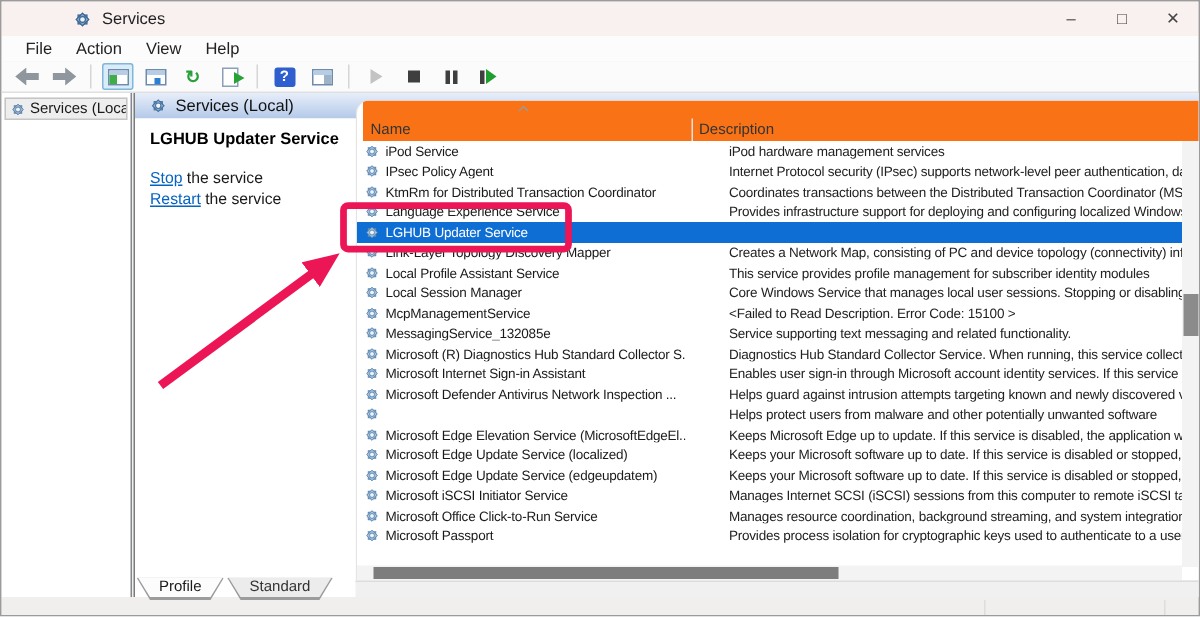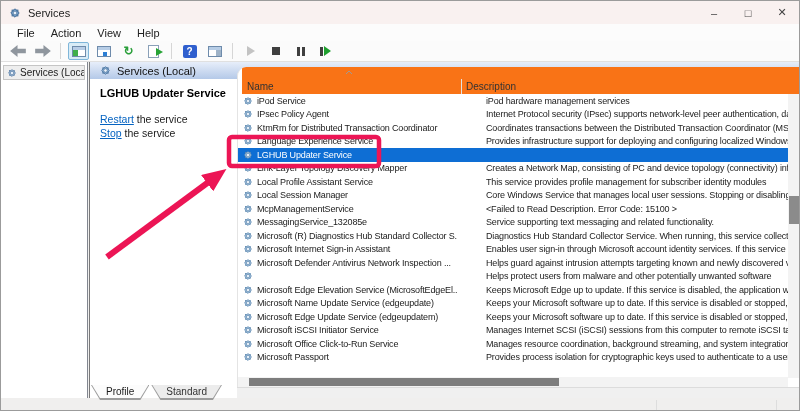--- a/index.html
+++ b/index.html
@@ -2,21 +2,21 @@
 <html style="--accent: #0e6ed4;"><head>
 <meta charset="utf-8">
 <style>
   * { margin:0; padding:0; box-sizing:border-box; }
   html,body { width:800px; height:411px; font-family:"Liberation Sans", sans-serif; }
   #window {
     position:relative; width:800px; height:411px; background:#f0efee;
     border:1px solid #9b9b9b; overflow:hidden; font-size:11px; color:#1a1a1a;
   }
   
-  #titlebar { position:absolute; left:0; top:0; width:100%; height:23px; background:#f9f1f0; display:flex; align-items:center; }
+  #titlebar { position:absolute; left:0; top:0; width:100%; height:23px; background:#f9f1f0; display:flex; align-items:center;padding-left:40px; }
   #titlebar .app-icon { margin-left:8px; display:inline-flex; }
   #titlebar .title-text { margin-left:7px; font-size:11px; color:#222; }
   #win-controls { position:absolute; right:0; top:0; height:23px; display:flex; }
   #win-controls span { width:34px; height:23px; display:flex; align-items:center; justify-content:center; font-size:11px; color:#444; cursor:default; }
   
   #menubar { position:absolute; left:0; top:23px; width:100%; height:17px; background:#fcfcfc; display:flex; align-items:center; padding-left:8px; gap:0; }
   #menubar .menu-item { padding:1px 8px; font-size:11px; color:#222; }
   
   #toolbar { position:absolute; left:0; top:40px; width:100%; height:21px; background:#fbfbfb; border-bottom:1px solid #e0e0e0; display:flex; align-items:center; padding-left:6px; gap:4px; }
   .tb-sep { width:1px; height:16px; background:#d6d6d6; margin:0 3px; }
@@ -196,24 +196,24 @@
             </g>
             <circle cx="8" cy="8" r="2.6" fill="#eef4fb" stroke="#44709c"></circle>
           </svg>
       </span>
       <span class="band-title">Services (Local)</span>
     </div>
 
     <div id="side-pane">
       <div id="side-title">LGHUB Updater Service</div>
       <div class="side-action">
-        <span class="lnk">Restart</span><span> the service</span>
+        <span class="lnk">Stop</span><span> the service</span>
       </div>
       <div class="side-action">
-        <span class="lnk">Stop</span><span> the service</span>
+        <span class="lnk">Restart</span><span> the service</span>
       </div>
     </div>
 
     <div id="list-panel">
       <div id="col-headers">
         <svg id="sort-caret" viewBox="0 0 8 5">
             <polyline points="1,4 4,1 7,4" fill="none" stroke="#9a9a9a" stroke-width="1"></polyline>
           </svg>
         <span id="col-name">Name</span>
         <span id="col-desc">Description</span>
@@ -448,21 +448,21 @@
     <span class="cell-name">
       <span class="gear">
         <svg width="10" height="10" viewBox="0 0 16 16">
                   <g fill="#a9c4de" stroke="#5a86ae" stroke-width="1">
                     <rect x="4" y="4" width="8" height="8"></rect>
                     <rect x="4" y="4" width="8" height="8" transform="rotate(45 8 8)"></rect>
                   </g>
                   <circle cx="8" cy="8" r="2.6" fill="#eef4fb" stroke="#5a86ae"></circle>
                 </svg>
       </span>
-      <span>Microsoft Name Update Service (edgeupdate)</span>
+      <span>Microsoft Edge Update Service (localized)</span>
     </span>
     <span class="cell-desc">Keeps your Microsoft software up to date. If this service is disabled or stopped, your Microsoft</span>
   </div>
           <div class="row">
     <span class="cell-name">
       <span class="gear">
         <svg width="10" height="10" viewBox="0 0 16 16">
                   <g fill="#a9c4de" stroke="#5a86ae" stroke-width="1">
                     <rect x="4" y="4" width="8" height="8"></rect>
                     <rect x="4" y="4" width="8" height="8" transform="rotate(45 8 8)"></rect>

